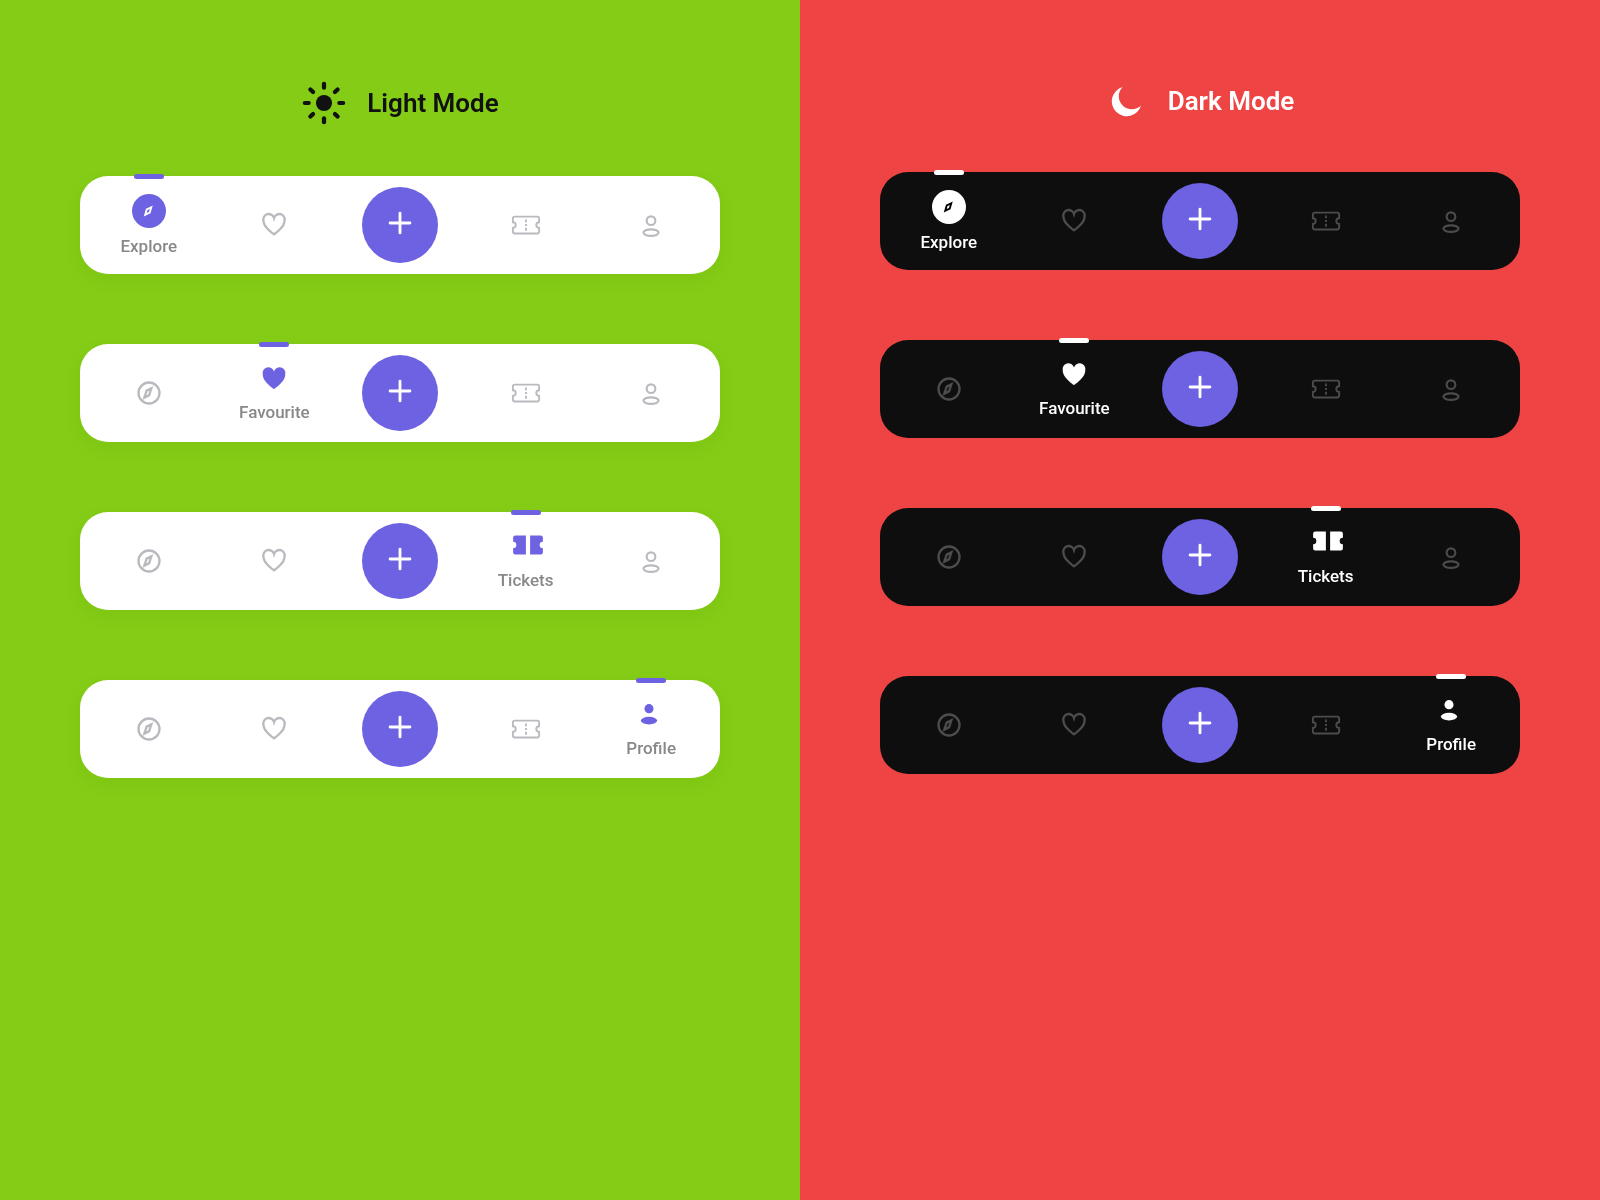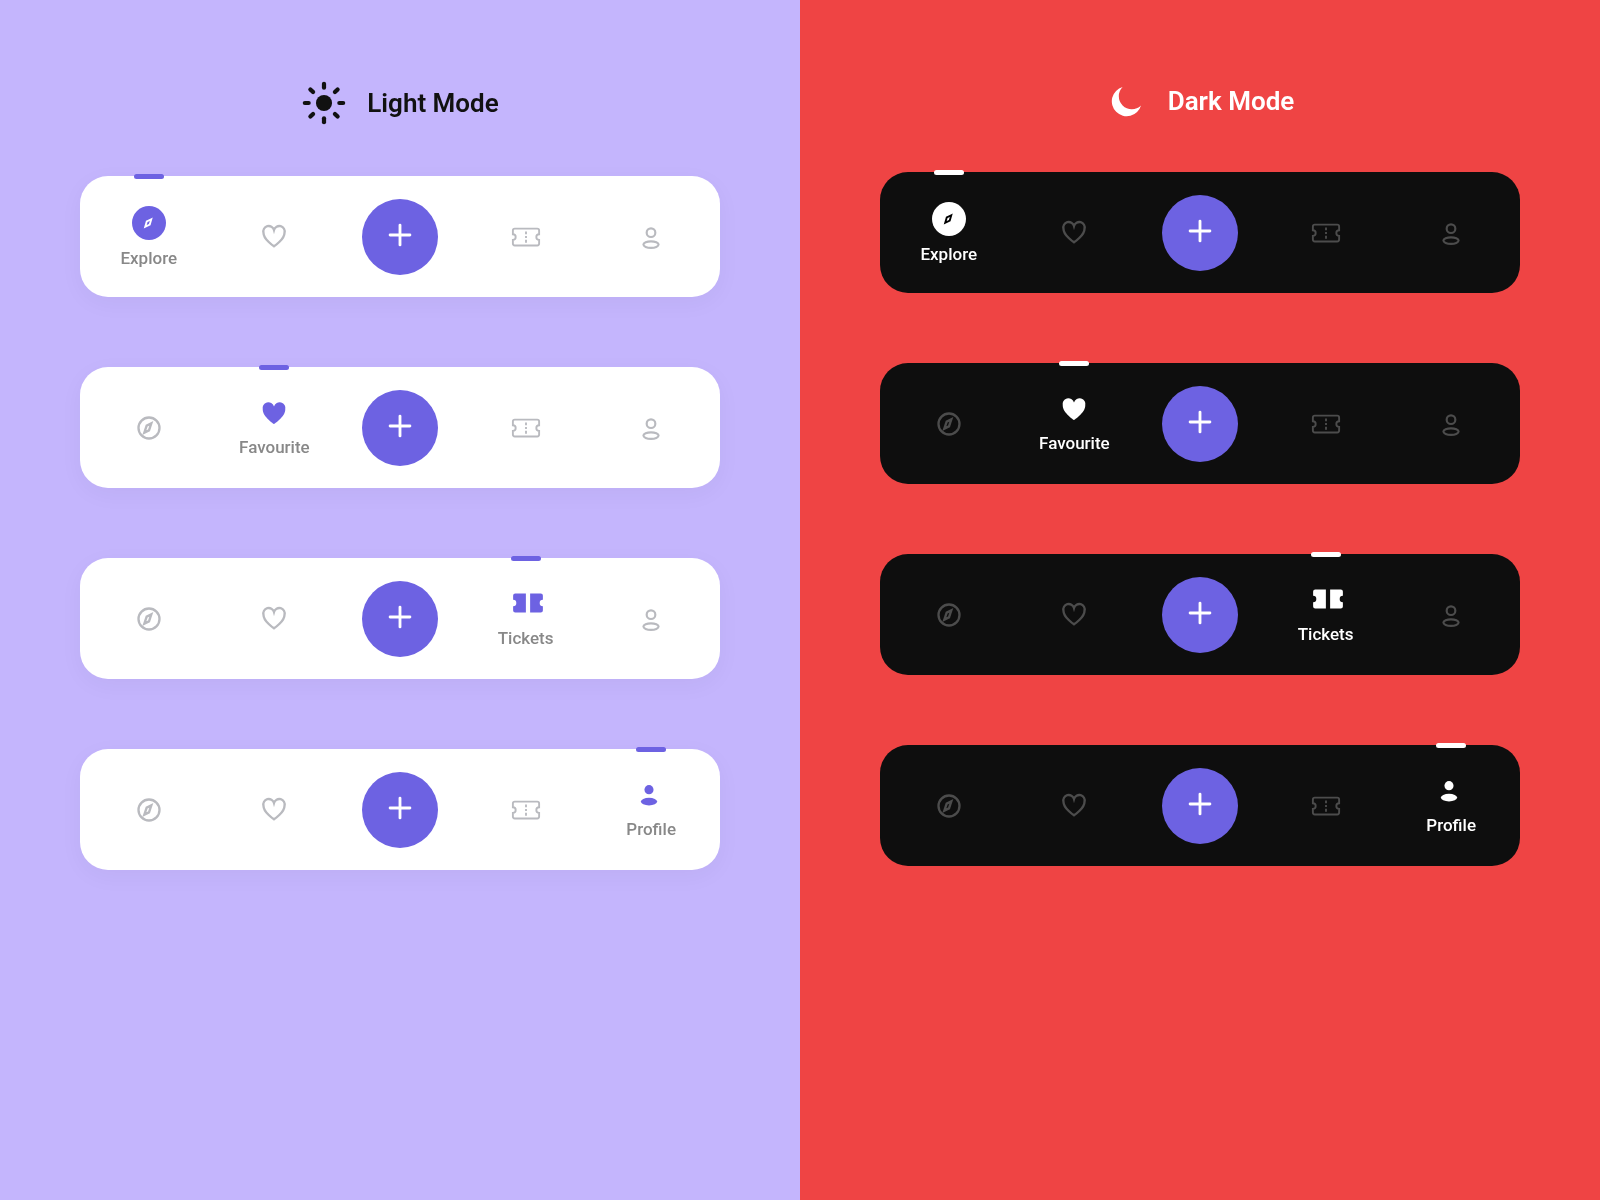--- a/index.html
+++ b/index.html
@@ -8,38 +8,38 @@
     display: flex;
     font-family: -apple-system, "Segoe UI", Roboto, Arial, sans-serif;
   }
   .half {
     width: 50%;
     height: 100%;
     padding: 80px 80px 40px 80px;
     display: flex;
     flex-direction: column;
   }
-  .light { background: #c4b5fd; color: #111; }
+  .light { background: #84cc16; color: #111; }
   .dark  { background: #ef4444; color: #FFF; }
 
   .mode-header {
     display: flex;
     align-items: center;
     justify-content: center;
     gap: 20px;
     font-size: 26px;
     font-weight: 600;
     margin-bottom: 50px;
   }
   .mode-header svg { display: block; }
 
   .bars { display: flex; flex-direction: column; gap: 70px; }
 
   .bar {
-    height: 121px;
+    height: 98px;
     border-radius: 28px;
     display: flex;
     align-items: center;
     justify-content: space-around;
     position: relative;
     padding: 0 6px;
   }
   .light .bar { background: #FFFFFF; box-shadow: 0 6px 24px rgba(0,0,0,0.04); }
   .dark  .bar { background: #0E0E0E; }
 

